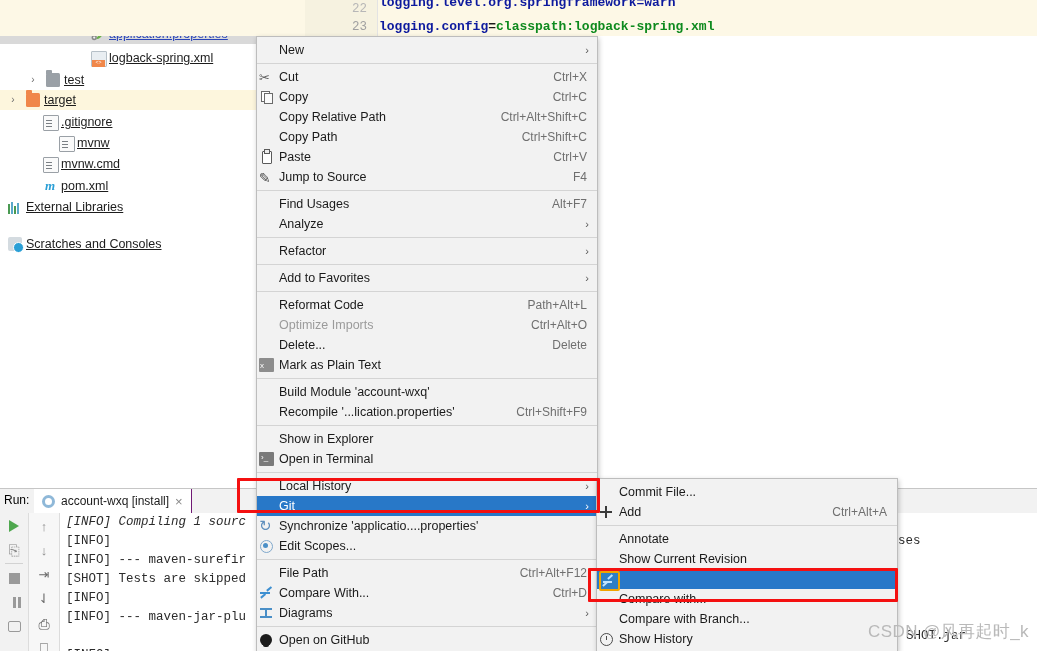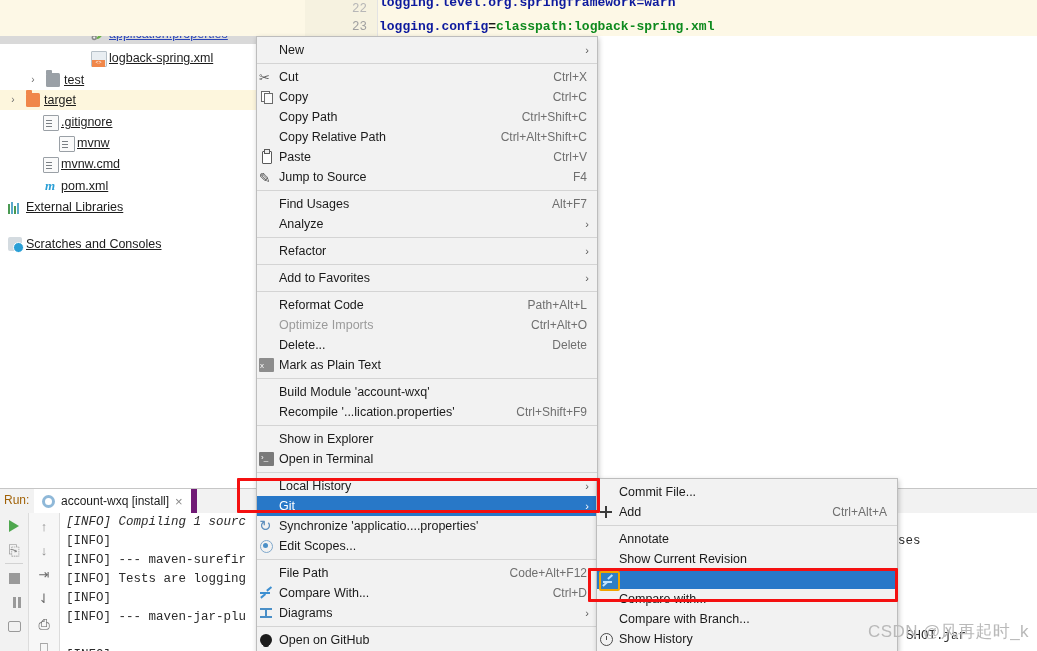--- a/index.html
+++ b/index.html
@@ -49,22 +49,22 @@
   .lnum{position:absolute;right:10px;color:#a0a0a0;font-family:"Liberation Mono","DejaVu Sans Mono",monospace;font-size:12.5px;}
   .codeline{position:absolute;left:0;right:0;height:18px;line-height:18px;font-family:"Liberation Mono","DejaVu Sans Mono",monospace;font-size:13px;white-space:nowrap;}
   .hl-line{background:#fdf8e6;}
   .k-key{color:#0d1a9e;}
   .k-val{color:#0e8a1e;}
   .k-eq{color:#1a1a1a;}
 
   
   #runwin{left:0;top:488px;width:1037px;height:163px;background:#ffffff;border-top:1px solid #c6c6c6;}
   #run-tabbar{position:absolute;left:0;top:0;width:1037px;height:24px;background:#f2f2f2;border-bottom:1px solid #d6d6d6;}
-  #run-label{position:absolute;left:4px;top:4px;font-size:12px;color:#a16207;}
-  #run-tab{position:absolute;left:34px;top:0;height:24px;background:#ffffff;border-right:6px solid #701a75;padding:0 8px;display:flex;align-items:center;gap:6px;}
+  #run-label{position:absolute;left:4px;top:4px;font-size:12px;color:#000000;}
+  #run-tab{position:absolute;left:34px;top:0;height:24px;background:#ffffff;border-right:1px solid #701a75;padding:0 8px;display:flex;align-items:center;gap:6px;}
   .gear{width:13px;height:13px;border-radius:50%;border:3px solid #8fb8d8;box-sizing:border-box;position:relative;}
   .gear:after{content:"";position:absolute;left:3px;top:3px;width:3px;height:3px;border-radius:50%;background:#fff;}
   #run-tab-title{font-size:12px;color:#1a1a1a;}
   .tabclose{color:#888;font-size:13px;line-height:1;}
   #run-side{position:absolute;left:0;top:24px;width:28px;height:139px;background:#f2f2f2;border-right:1px solid #dcdcdc;}
   #run-side2{position:absolute;left:29px;top:24px;width:30px;height:139px;background:#f7f7f7;border-right:1px solid #dcdcdc;}
   .sbtn{position:absolute;width:28px;height:22px;display:flex;align-items:center;justify-content:center;color:#6e6e6e;font-size:13px;}
   .tri{width:0;height:0;border-style:solid;border-width:6px 0 6px 10px;border-color:transparent transparent transparent #4fa84f;}
   #console{position:absolute;left:60px;top:24px;right:0;height:139px;overflow:hidden;background:#ffffff;}
   .cline{position:absolute;left:6px;height:19px;line-height:19px;white-space:nowrap;
@@ -245,21 +245,21 @@
     <div class="sbtn" style="left:1px;top:50px;color:#6a6a6a;">⇥</div>
     <div class="sbtn" style="left:1px;top:74px;color:#6a6a6a;">⇃</div>
     <div class="sbtn" style="left:1px;top:100px;color:#5a5a5a;font-size:14px;">⎙</div>
     <div class="sbtn" style="left:1px;top:124px;color:#5a5a5a;font-size:14px;">⎕</div>
   </div>
 
   <div id="console">
       <div class="cline" style="top: 0px; font-style: italic;">[INFO] Compiling 1 sourc</div>
       <div class="cline" style="top: 19px;">[INFO]</div>
       <div class="cline" style="top: 38px;">[INFO] --- maven-surefir</div>
-      <div class="cline" style="top: 57px;">[INFO] Tests are logging</div>
+      <div class="cline" style="top: 57px;">[SHOT] Tests are skipped</div>
       <div class="cline" style="top: 76px;">[INFO]</div>
       <div class="cline" style="top: 95px;">[INFO] --- maven-jar-plu</div>
       <div class="cline" style="top: 133px;">[INFO]</div>
       <div class="cline" style="left: 838px; top: 19px;">ses</div>
       <div class="cline" style="left: 846px; top: 114px; color: rgb(43, 43, 43);">SHOT.jar</div>
     </div>
 </div>
 
 <div class="menu" id="menu-main">
     <div class="mi">
@@ -271,26 +271,26 @@
       <span class="ic-scissors micon"></span>
       <span class="mtext">Cut</span>
       <span class="macc">Ctrl+X</span>
     </div>
     <div class="mi">
       <span class="ic-copy micon"></span>
       <span class="mtext">Copy</span>
       <span class="macc">Ctrl+C</span>
     </div>
     <div class="mi">
+      <span class="mtext">Copy Relative Path</span>
+      <span class="macc">Ctrl+Alt+Shift+C</span>
+    </div>
+    <div class="mi">
       <span class="mtext">Copy Path</span>
       <span class="macc">Ctrl+Shift+C</span>
-    </div>
-    <div class="mi">
-      <span class="mtext">Copy Relative Path</span>
-      <span class="macc">Ctrl+Alt+Shift+C</span>
     </div>
     <div class="mi">
       <span class="ic-paste micon"></span>
       <span class="mtext">Paste</span>
       <span class="macc">Ctrl+V</span>
     </div>
     <div class="mi">
       <span class="ic-pencil micon"></span>
       <span class="mtext">Jump to Source</span>
       <span class="macc">F4</span>
@@ -360,21 +360,21 @@
       <span class="ic-sync micon"></span>
       <span class="mtext">Synchronize 'applicatio....properties'</span>
     </div>
     <div class="mi">
       <span class="ic-scope micon"></span>
       <span class="mtext">Edit Scopes...</span>
     </div>
     <div class="msep"></div>
     <div class="mi">
       <span class="mtext">File Path</span>
-      <span class="macc">Code+Alt+F12</span>
+      <span class="macc">Ctrl+Alt+F12</span>
     </div>
     <div class="mi">
       <span class="ic-compare micon">
         <span class="a1"></span>
         <span class="a2"></span>
       </span>
       <span class="mtext">Compare With...</span>
       <span class="macc">Ctrl+D</span>
     </div>
     <div class="mi">

